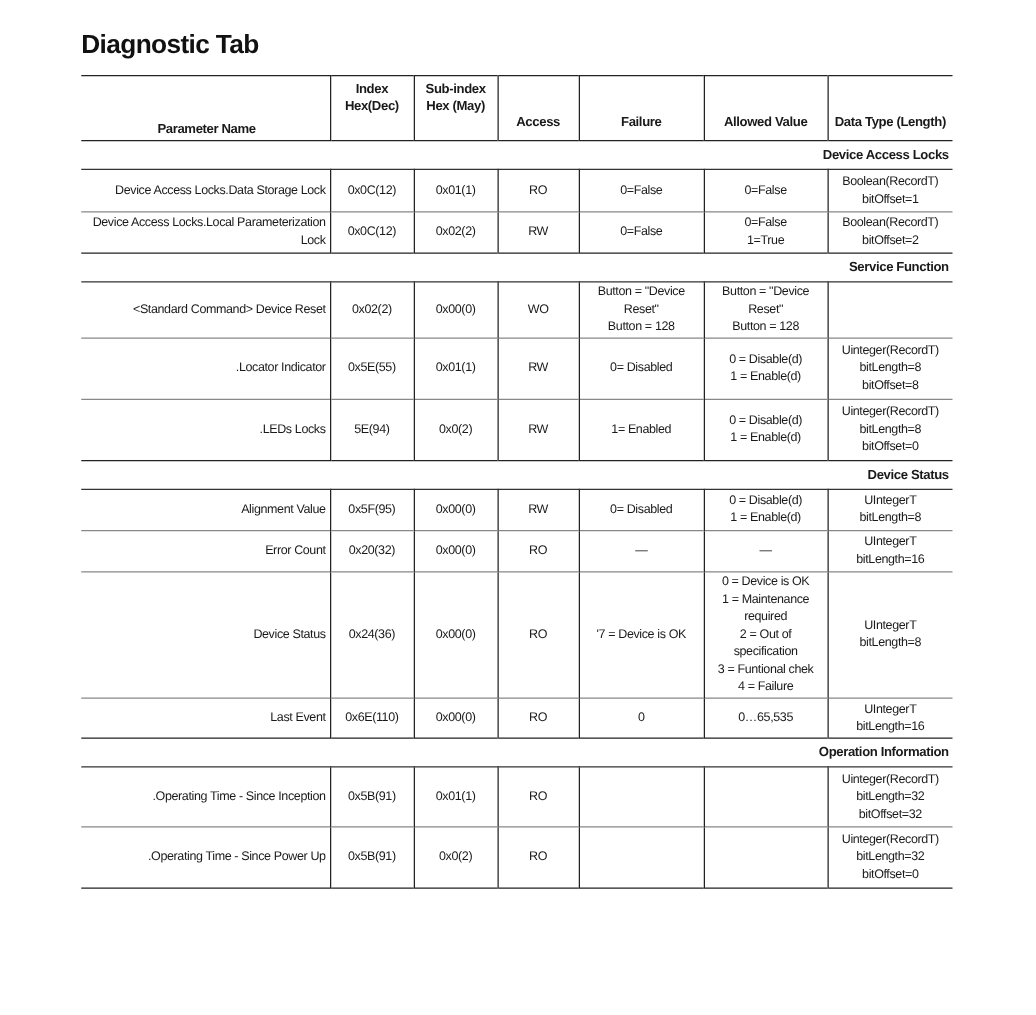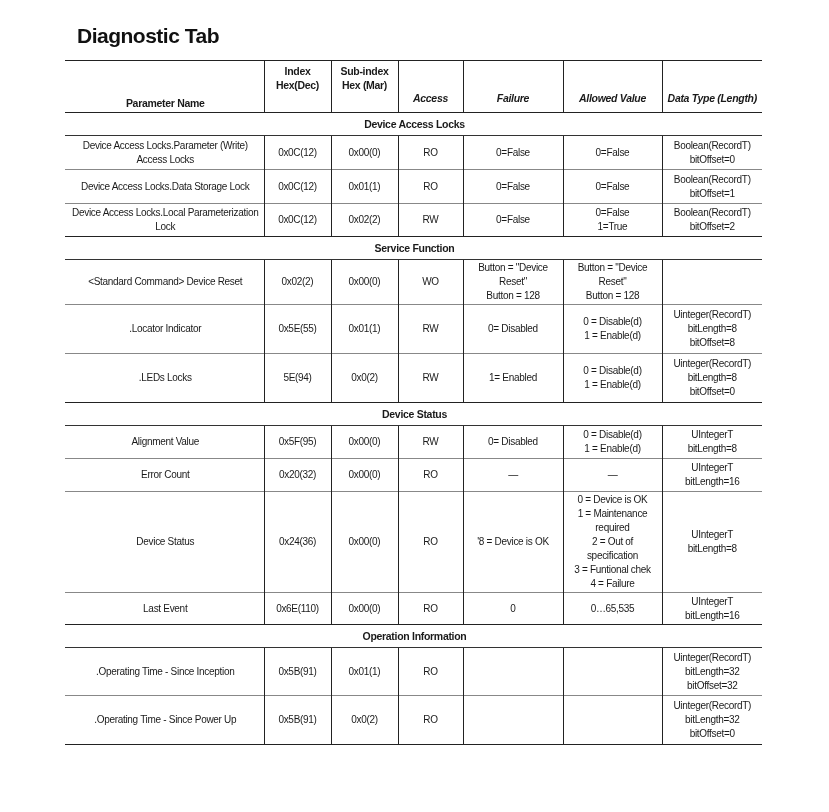--- a/index.html
+++ b/index.html
@@ -1,24 +1,24 @@
 <!DOCTYPE html>
 <html><head>
 <meta charset="utf-8">
 <style>
   html, body { margin: 0; padding: 0; background: #ffffff; }
   body { width: 829px; height: 812px; position: relative; font-family: "Liberation Sans", sans-serif; color: #1a1a1a; overflow: hidden; }
-  .title { position: absolute; left: 77px; top: 24px; font-family: "Liberation Sans", sans-serif; font-weight: bold; font-size: 21px; letter-spacing: -0.5px; color: #111; }
+  .title { position: absolute; left: 65px; top: 24px; font-family: "Liberation Sans", sans-serif; font-weight: bold; font-size: 21px; letter-spacing: -0.5px; color: #111; }
   table.diag { position: absolute; left: 65px; top: 60px; width: 697px; border-collapse: collapse; font-size: 10px; letter-spacing: -0.3px; }
   table.diag th, table.diag td { padding: 1px 3px; line-height: 14px; text-align: center; vertical-align: middle; }
   table.diag th { font-weight: bold; font-size: 10.5px; border-left: 1.5px solid #222; padding-top: 3px; padding-bottom: 20px; }
   table.diag thead tr { border-top: 1.5px solid #222; border-bottom: 1.5px solid #222; }
-  table.diag th:first-child, table.diag td:first-child { border-left: none; text-align: center; padding-left: 5px; }
+  table.diag th:first-child, table.diag td:first-child { border-left: none; text-align: right; padding-left: 5px; }
   table.diag th:first-child { text-align: center; vertical-align: bottom; padding-bottom: 2px; }
-  table.diag th.bot { vertical-align: bottom; padding-bottom: 7px; font-style: italic; }
+  table.diag th.bot { vertical-align: bottom; padding-bottom: 7px; }
   table.diag td { border-left: 1.5px solid #222; }
   tr.data { border-bottom: 1.5px solid #888; }
   tr.data.last { border-bottom: 1.5px solid #222; }
   tr.section td { font-weight: bold; font-size: 10.5px; text-align: left; border-left: none; padding-left: 5px; height: 20px; border-bottom: 1.5px solid #333; }
   .ml { white-space: pre-line; }
 </style>
 </head>
 <body>
 
 <div class="title">Diagnostic Tab</div>
@@ -32,41 +32,31 @@
       <col style="width:100px">
       <col style="width:99px">
       <col style="width:100px">
   </colgroup>
   <thead>
     <tr style="height:37px">
       <th class="ml">Parameter Name</th>
       <th class="ml">Index
 Hex(Dec)</th>
       <th class="ml">Sub-index
-Hex (Mar)</th>
+Hex (May)</th>
       <th class="ml bot">Access</th>
       <th class="ml bot">Failure</th>
       <th class="ml bot">Allowed Value</th>
       <th class="ml bot">Data Type (Length)</th>
     </tr>
   </thead>
   <tbody>
 
     <tr class="section">
       <td colspan="7">Device Access Locks</td>
-    </tr>
-    <tr class="data" style="height:34px">
-      <td class="ml">Device Access Locks.Parameter (Write) Access Locks</td>
-      <td>0x0C(12)</td>
-      <td>0x00(0)</td>
-      <td>RO</td>
-      <td class="ml">0=False</td>
-      <td class="ml">0=False</td>
-      <td class="ml">Boolean(RecordT)
-bitOffset=0</td>
     </tr>
     <tr class="data" style="height:34px">
       <td class="ml">Device Access Locks.Data Storage Lock</td>
       <td>0x0C(12)</td>
       <td>0x01(1)</td>
       <td>RO</td>
       <td class="ml">0=False</td>
       <td class="ml">0=False</td>
       <td class="ml">Boolean(RecordT)
 bitOffset=1</td>
@@ -144,21 +134,21 @@
       <td class="ml">—</td>
       <td class="ml">—</td>
       <td class="ml">UIntegerT
 bitLength=16</td>
     </tr>
     <tr class="data" style="height:92px">
       <td class="ml">Device Status</td>
       <td>0x24(36)</td>
       <td>0x00(0)</td>
       <td>RO</td>
-      <td class="ml">'8 = Device is OK</td>
+      <td class="ml">'7 = Device is OK</td>
       <td class="ml">0 = Device is OK
 1 = Maintenance
 required
 2 = Out of specification
 3 = Funtional chek
 4 = Failure</td>
       <td class="ml">UIntegerT
 bitLength=8</td>
     </tr>
     <tr class="data last" style="height:32px">

